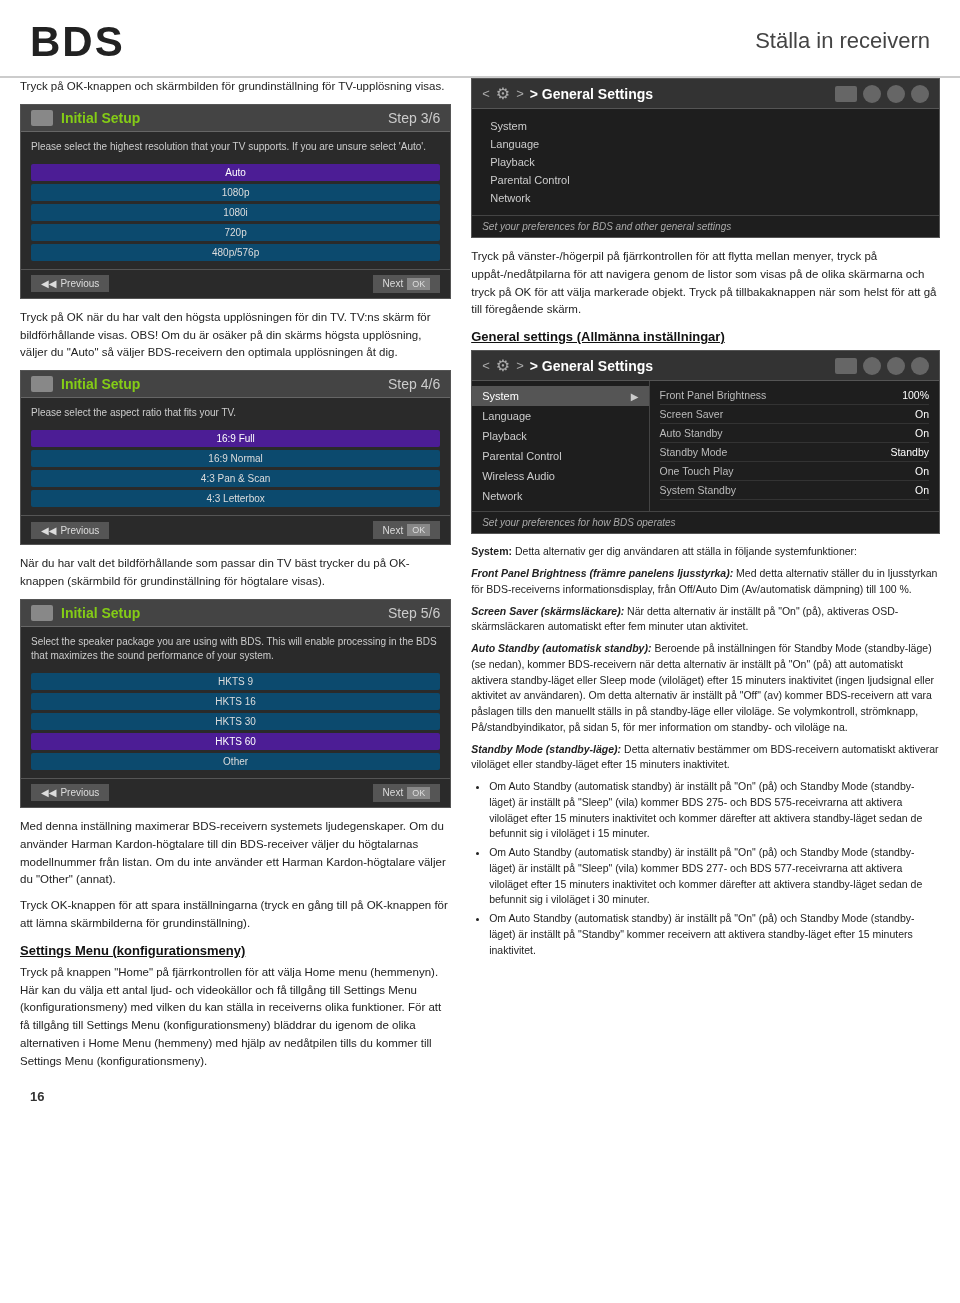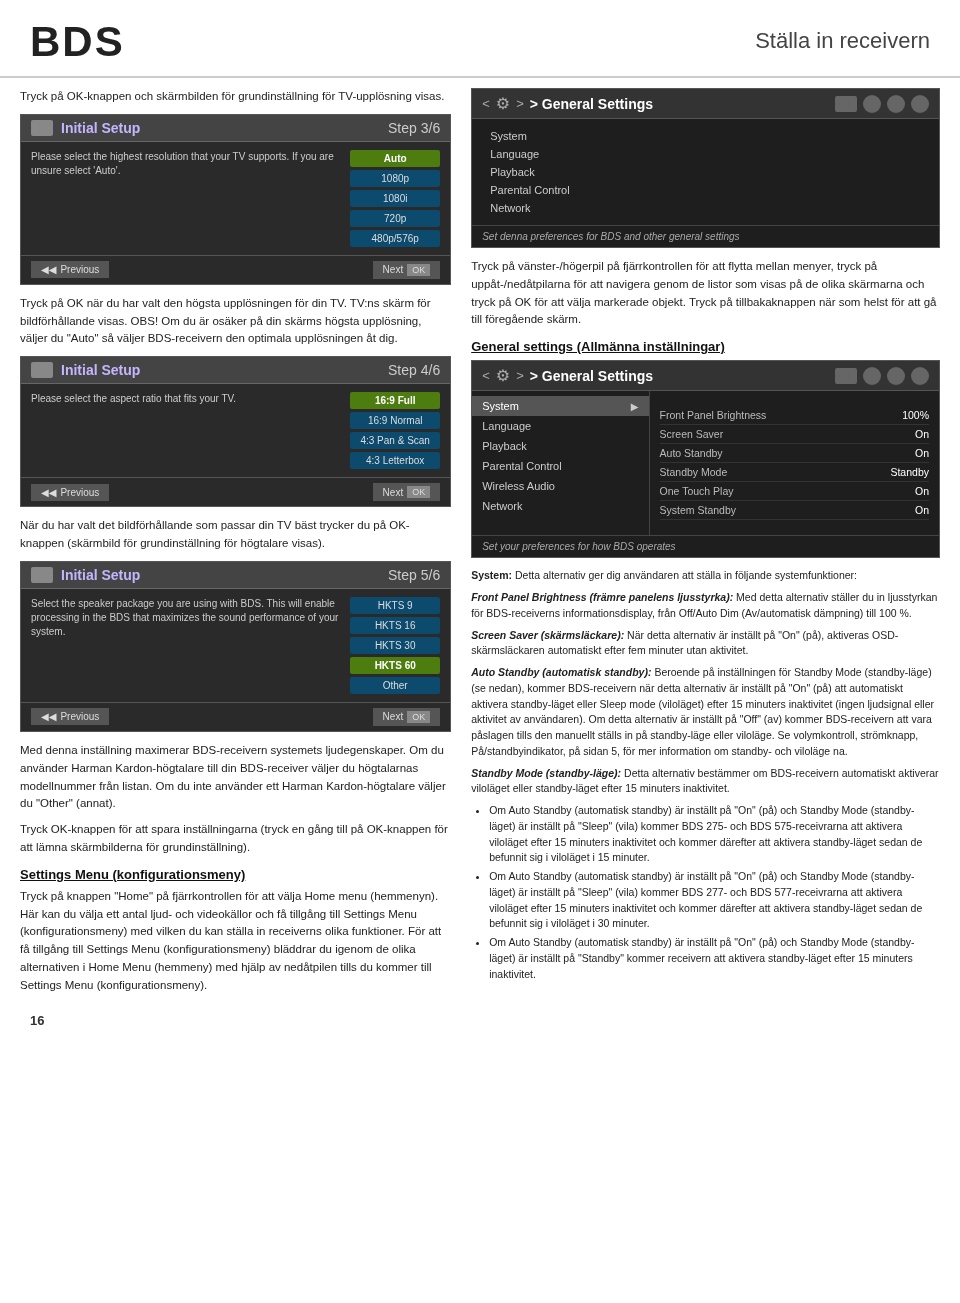--- a/index.html
+++ b/index.html
@@ -12,21 +12,20 @@
       min-height: 1303px;
     }
 
     
     .page-header {
       display: flex;
       justify-content: space-between;
       align-items: flex-start;
       padding: 18px 30px 10px 30px;
       border-bottom: 2px solid #ccc;
-      margin-bottom: 10px;
       gap: 20px;
     }
     .logo-text {
       font-size: 42px;
       font-weight: bold;
       color: #222;
       letter-spacing: 2px;
     }
     .page-title {
       font-size: 22px;
@@ -85,38 +84,39 @@
       background: #444;
       padding: 5px 10px;
       display: flex;
       align-items: center;
       gap: 8px;
       border-bottom: 1px solid #666;
     }
     .ui-box-header .title {
       font-size: 14px;
       font-weight: bold;
-      color: #c4b5fd;
+      color: #84cc16;
       flex: 1;
     }
     .ui-box-header .step {
       font-size: 14px;
       color: #ccc;
     }
     .ui-box-icon {
       width: 22px;
       height: 16px;
       background: #888;
       border-radius: 2px;
       display: inline-block;
     }
     .ui-box-body {
       display: flex;
       padding: 8px 10px;
       gap: 10px;
+      flex-direction: column;
     }
     .ui-box-left-text {
       flex: 1;
       font-size: 10px;
       color: #ccc;
       line-height: 1.4;
     }
     .ui-box-options {
       display: flex;
       flex-direction: column;
@@ -125,23 +125,23 @@
     }
     .ui-option {
       padding: 3px 10px;
       background: #0c4a6e;
       color: #ddd;
       font-size: 10px;
       text-align: center;
       border-radius: 2px;
     }
     .ui-option.selected {
-      background: #4d7c0f;
+      background: #4c1d95;
       color: #fff;
-      font-weight: bold;
+      font-weight: normal;
     }
     .ui-box-footer {
       display: flex;
       justify-content: space-between;
       align-items: center;
       padding: 5px 10px;
       border-top: 1px solid #555;
     }
     .ui-nav-btn {
       background: #555;
@@ -230,21 +230,21 @@
       display: flex;
       align-items: center;
       justify-content: space-between;
     }
     .gs-left-item.selected {
       background: #555;
       color: #fff;
     }
     .gs-right-panel {
       flex: 1;
-      padding: 15px 10px;
+      padding: 5px 10px;
     }
     .gs-right-row {
       display: flex;
       justify-content: space-between;
       padding: 3px 0;
       font-size: 10.5px;
       color: #ccc;
       border-bottom: 1px solid #333;
     }
     .gs-right-label { color: #bbb; }
@@ -406,21 +406,21 @@
           <span class="gs-icon-circle"></span>
         </div>
       </div>
       <div class="gs-menu-list">
         <div class="gs-menu-item">System</div>
         <div class="gs-menu-item">Language</div>
         <div class="gs-menu-item">Playback</div>
         <div class="gs-menu-item">Parental Control</div>
         <div class="gs-menu-item">Network</div>
       </div>
-      <div class="gs-footer">Set denna preferences for BDS and other general settings</div>
+      <div class="gs-footer">Set your preferences for BDS and other general settings</div>
     </div>
 
     <p class="body-text">Tryck på vänster-/högerpil på fjärrkontrollen för att flytta mellan menyer, tryck på uppåt-/nedåtpilarna för att navigera genom de listor som visas på de olika skärmarna och tryck på OK för att välja markerade objekt. Tryck på tillbakaknappen när som helst för att gå till föregående skärm.</p>
 
     <p class="section-heading">General settings (Allmänna inställningar)</p>
 
     <div class="gs-box">
       <div class="gs-header">
         <span class="chevron-left">&lt;</span>
         <span class="gear-icon">⚙</span>

